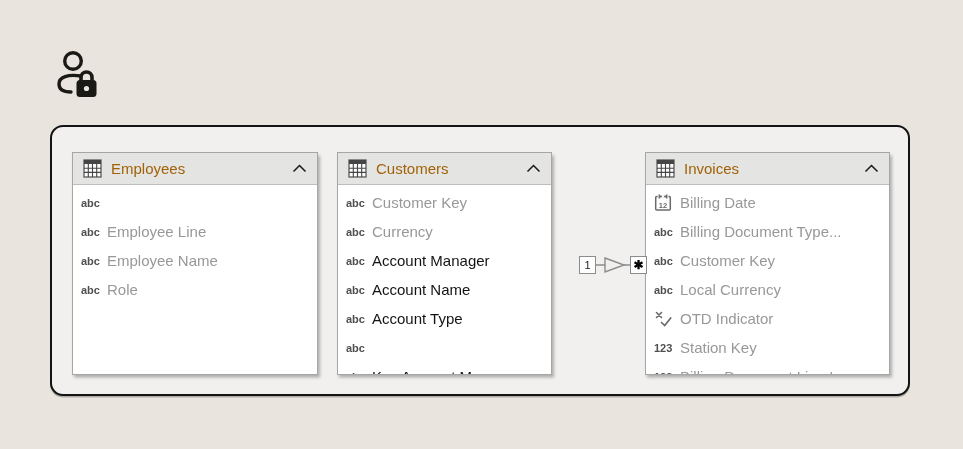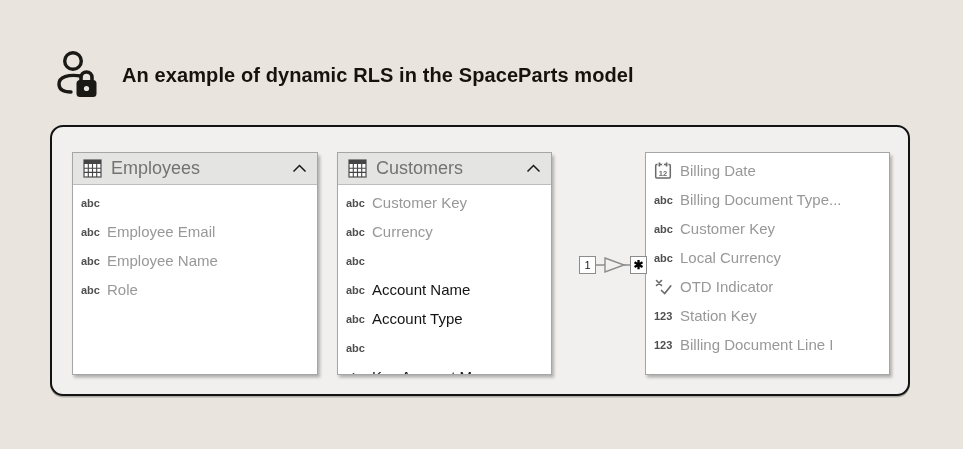--- a/index.html
+++ b/index.html
@@ -27,21 +27,21 @@
     overflow:hidden;box-sizing:border-box;
   }
   .card-employees{left:20px;width:246px;}
   .card-customers{left:285px;width:215px;}
   .card-invoices{left:593px;width:245px;}
   .card-header{
     height:32px;background:#e4e4e3;border-bottom:1px solid #bdbdbd;
     display:flex;align-items:center;padding:0 10px;box-sizing:border-box;
   }
   .tbl-icon{width:19px;height:19px;display:inline-flex;flex:0 0 auto;}
-  .card-title{margin-left:9px;font-size:18px;color:#737373;}
+  .card-title{margin-left:9px;font-size:15px;color:#a16207;}
   .chev{margin-left:auto;display:inline-flex;cursor:pointer;}
   .fields{padding-top:3px;}
   .field-row{height:29px;display:flex;align-items:center;padding-left:8px;}
   .f-icon{width:26px;flex:0 0 auto;display:inline-flex;align-items:center;color:#555;}
   .txt-ic{font-size:11px;font-weight:700;color:#4f4f4f;letter-spacing:0;text-align:right;}
   .f-label{font-size:15px;color:#141414;white-space:nowrap;}
   .field-row.muted .f-label{color:#989898;}
   
   .connector{position:absolute;left:527px;top:129px;width:68px;height:18px;}
   .conn-svg{position:absolute;left:0;top:0;}
@@ -59,21 +59,20 @@
 <div class="title-row">
   <span class="title-icon">
     <svg width="44" height="50" viewBox="0 0 44 50">
       <circle cx="19" cy="11" r="8.3" fill="none" stroke="#1b1915" stroke-width="3.4"></circle>
       <path d="M27 26 C14 24 5 27 5 34 C5 40 10 42 17 42" fill="none" stroke="#1b1915" stroke-width="3.4" stroke-linecap="round"></path>
       <path d="M27 31 v-3.5 a5.5 5.5 0 0 1 11 0 V31" fill="none" stroke="#1b1915" stroke-width="3.6"></path>
       <rect x="22.5" y="30" width="20" height="17" rx="3.5" fill="#1b1915"></rect>
       <circle cx="32.5" cy="38.5" r="2.6" fill="#e9e5de"></circle>
     </svg>
   </span>
-  <span class="title-text">An example of dynamic RLS in the SpaceParts model</span>
 </div>
 
 <div class="canvas">
 
   <div class="table-card card-employees">
     <div class="card-header">
       <span class="tbl-icon">
         <svg width="19" height="19" viewBox="0 0 19 19">
           <rect x="1" y="1" width="17" height="17" fill="#fdfdfd" stroke="#5a5a5a" stroke-width="1.3"></rect>
           <rect x="1" y="1" width="17" height="4" fill="#454545"></rect>
@@ -90,21 +89,21 @@
     <div class="fields">
         <div class="field-row muted">
           <span class="f-icon">
             <span class="txt-ic">abc</span>
           </span>
         </div>
         <div class="field-row muted">
           <span class="f-icon">
             <span class="txt-ic">abc</span>
           </span>
-          <span class="f-label">Employee Email</span>
+          <span class="f-label">Employee Line</span>
         </div>
         <div class="field-row muted">
           <span class="f-icon">
             <span class="txt-ic">abc</span>
           </span>
           <span class="f-label">Employee Name</span>
         </div>
         <div class="field-row muted">
           <span class="f-icon">
             <span class="txt-ic">abc</span>
@@ -140,20 +139,21 @@
         <div class="field-row muted">
           <span class="f-icon">
             <span class="txt-ic">abc</span>
           </span>
           <span class="f-label">Currency</span>
         </div>
         <div class="field-row">
           <span class="f-icon">
             <span class="txt-ic">abc</span>
           </span>
+          <span class="f-label">Account Manager</span>
         </div>
         <div class="field-row">
           <span class="f-icon">
             <span class="txt-ic">abc</span>
           </span>
           <span class="f-label">Account Name</span>
         </div>
         <div class="field-row">
           <span class="f-icon">
             <span class="txt-ic">abc</span>
@@ -168,20 +168,35 @@
         <div class="field-row">
           <span class="f-icon">
             <span class="txt-ic">abc</span>
           </span>
           <span class="f-label">Key Account Manager</span>
         </div>
       </div>
   </div>
 
   <div class="table-card card-invoices">
+    <div class="card-header">
+      <span class="tbl-icon">
+        <svg width="19" height="19" viewBox="0 0 19 19">
+          <rect x="1" y="1" width="17" height="17" fill="#fdfdfd" stroke="#5a5a5a" stroke-width="1.3"></rect>
+          <rect x="1" y="1" width="17" height="4" fill="#454545"></rect>
+          <path d="M5.3 5 v13 M9.5 5 v13 M13.7 5 v13 M1 9.2 h17 M1 13.4 h17" stroke="#454545" stroke-width="1.1" fill="none"></path>
+        </svg>
+      </span>
+      <span class="card-title">Invoices</span>
+      <span class="chev">
+        <svg width="15" height="9" viewBox="0 0 15 9">
+            <path d="M1.5 7.5 L7.5 1.5 L13.5 7.5" fill="none" stroke="#1a1a1a" stroke-width="1.5"></path>
+          </svg>
+      </span>
+    </div>
     <div class="fields">
         <div class="field-row muted">
           <span class="f-icon">
             <svg width="18" height="19" viewBox="0 0 18 19">
               <rect x="1.7" y="3.5" width="14.6" height="13.5" rx="1" fill="none" stroke="#6a6a6a" stroke-width="1.5"></rect>
               <path d="M5.4 1.5 v4 M12.6 1.5 v4" stroke="#6a6a6a" stroke-width="1.7"></path>
               <path d="M3.5 3.5 h1 M8 3.5 h2 M13.5 3.5 h1" stroke="#fff" stroke-width="1.8"></path>
               <text x="9" y="14.5" text-anchor="middle" font-size="7.5" font-weight="700" fill="#6a6a6a" font-family="Liberation Sans, sans-serif">12</text>
             </svg>
           </span>

